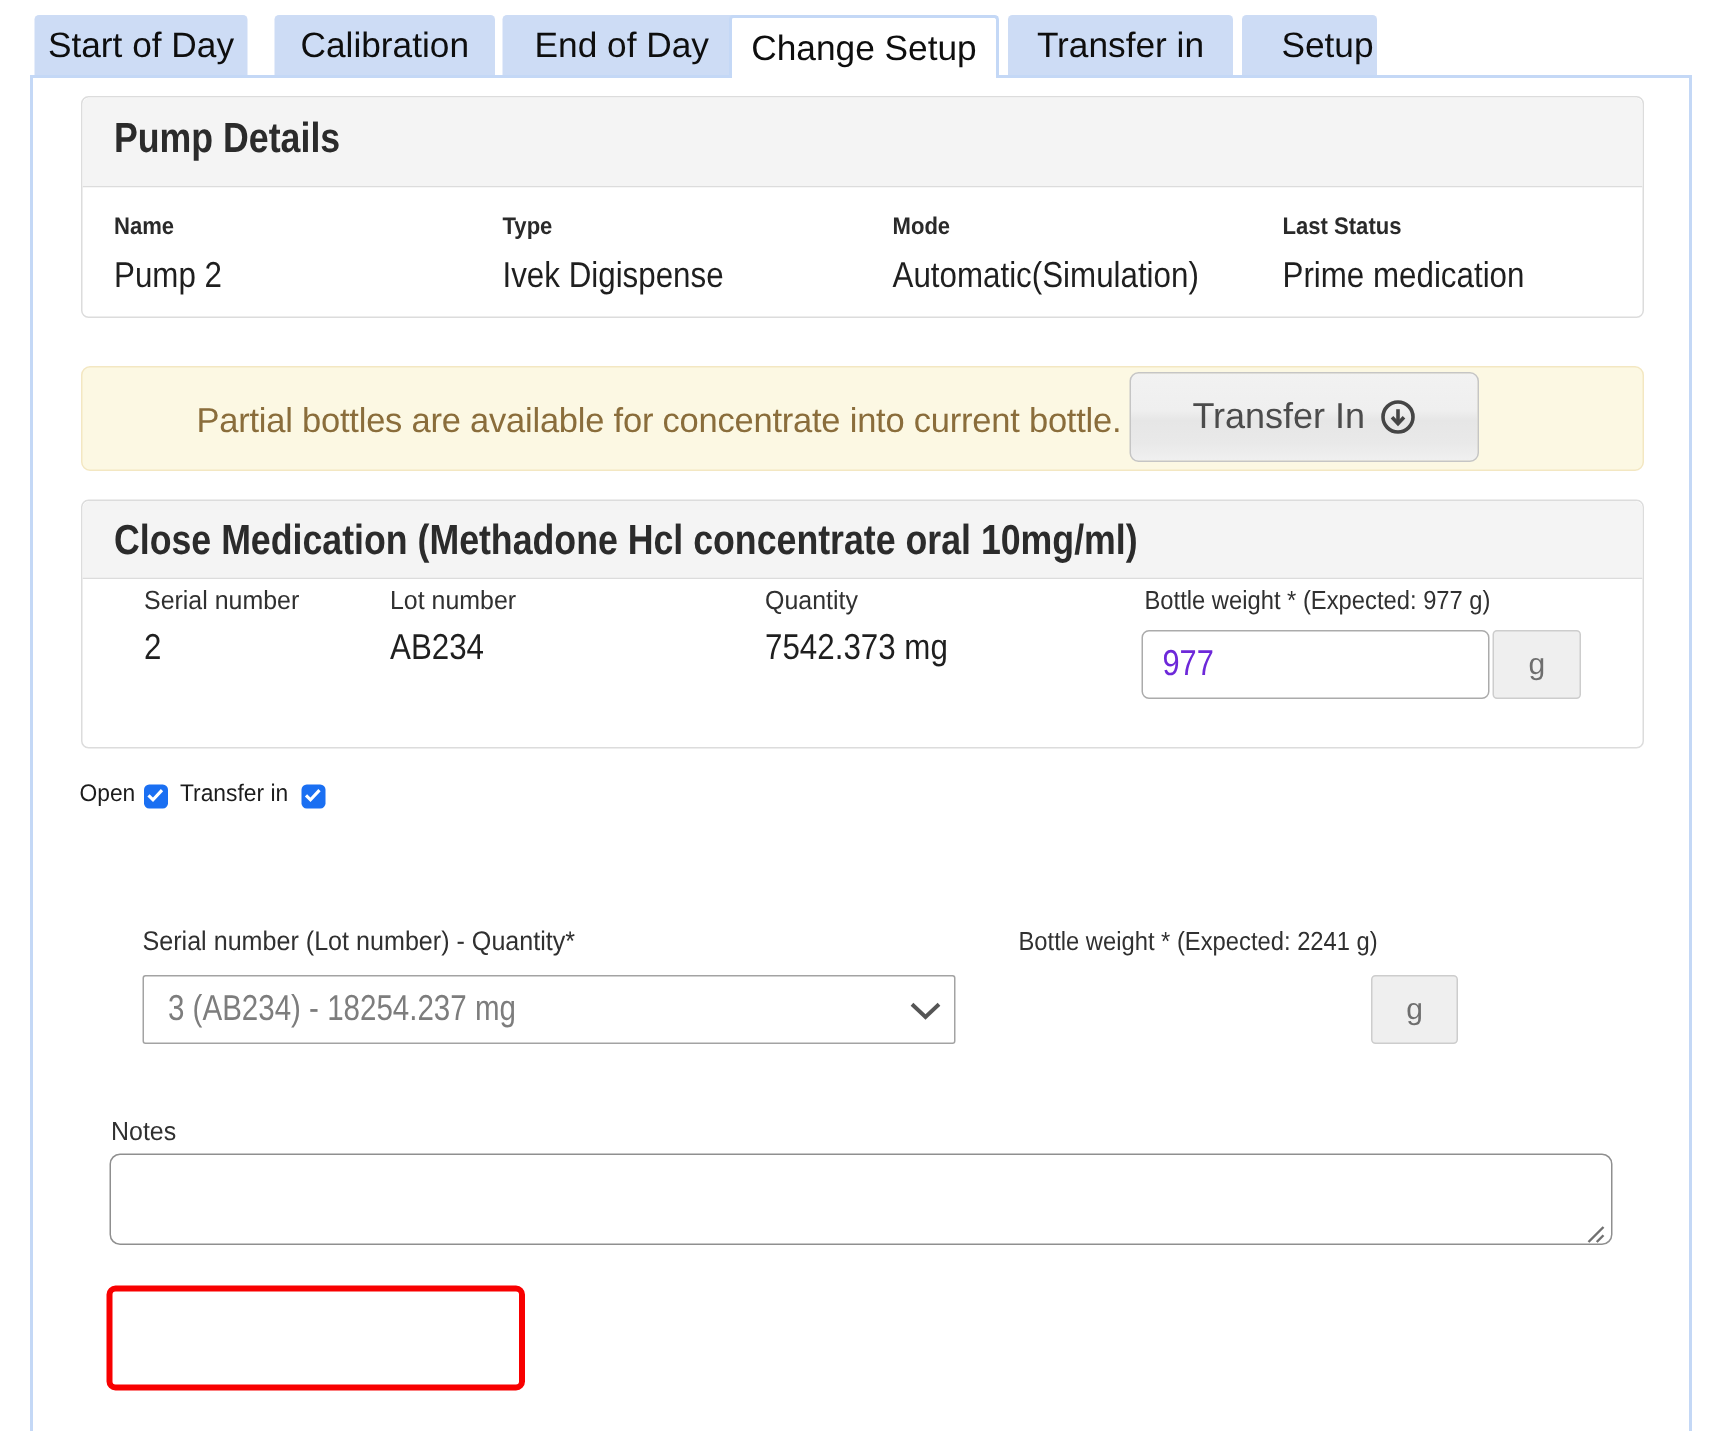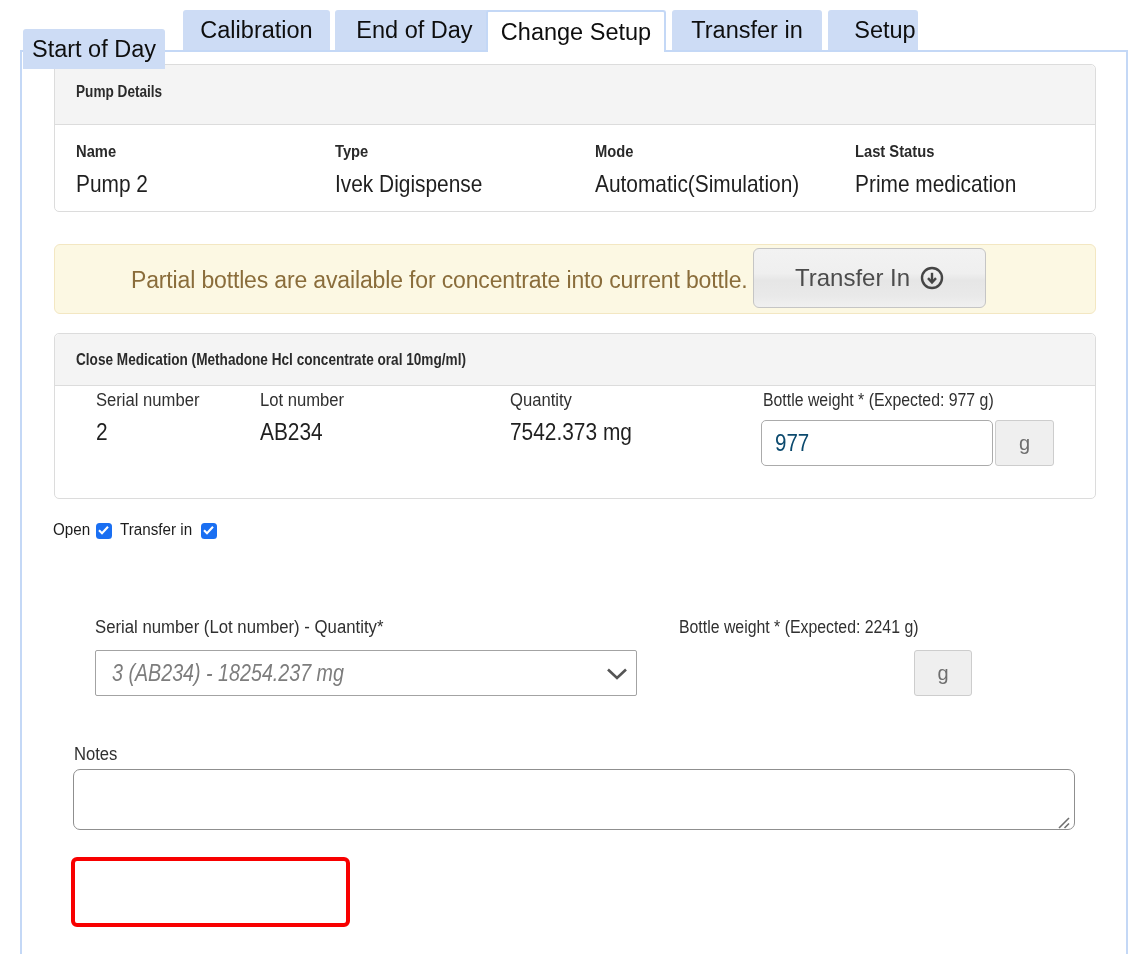--- a/index.html
+++ b/index.html
@@ -15,21 +15,21 @@
 
   
   #tab-panel { position:absolute; left:20px; top:50px; width:1108px; height:920px;
                border:2px solid #c4d8f6; border-bottom:none; background:#fff; z-index:1; }
 
   
   .panel { position:absolute; left:54px; width:1042px; background:#fff;
            border:1px solid #dcdcdc; border-radius:5px; z-index:2; }
   .panel-heading { background:#f4f4f4; border-bottom:1px solid #dcdcdc; border-radius:5px 5px 0 0;
                    display:flex; align-items:center; padding-left:21px;
-                   font-size:16px; font-weight:bold; color:#2b2b2b; }
+                   font-size:28px; font-weight:bold; color:#2b2b2b; }
   .panel-heading span { display:inline-block; transform:scaleX(0.85); transform-origin:0 50%; white-space:nowrap; }
 
   .flabel  { position:absolute; font-size:17.5px; color:#303030; line-height:20px; white-space:nowrap;
              z-index:3; transform:scaleX(0.95); transform-origin:0 50%; }
   .flabel.bold { font-size:16px; font-weight:bold; color:#2a2a2a; transform:scaleX(0.92); }
   .flabel.wide { font-size:18px; transform:scaleX(0.93); }
   .flabel.bw { transform:scaleX(0.905); }
   .fvalue  { position:absolute; font-size:24px; color:#1f1f1f; line-height:28px; white-space:nowrap;
              z-index:3; transform:scaleX(0.87); transform-origin:0 50%; }
 
@@ -41,21 +41,21 @@
 
   .gbtn { position:absolute; border:1px solid #c5c5c5; border-radius:6px;
           background:linear-gradient(to bottom,#f2f2f2 0%,#efefef 42%,#e6e6e6 54%,#e9e9e9 80%,#f0f0f0 100%);
           display:flex; align-items:center; justify-content:center;
           font-size:24px; color:#4c4c4c; cursor:pointer; white-space:nowrap; }
   #transfer-in-button { left:753px; top:248px; width:233px; height:60px; gap:10px; z-index:3; }
   #sign-submit-button { left:79px; top:865px; width:262px; height:54px; color:#555; z-index:3; }
 
   
   .tbox { position:absolute; background:#fff; border:1px solid #ababab; border-radius:5px; z-index:3;
-          font-size:24px; color:#0c4a6e; display:flex; align-items:center; padding-left:13px; }
+          font-size:24px; color:#6d28d9; display:flex; align-items:center; padding-left:13px; }
   .tbox span { display:inline-block; transform:scaleX(0.855); transform-origin:0 50%; }
   .addon { position:absolute; background:#efefef; border:1px solid #cdcdcd; border-radius:3px; z-index:3;
            display:flex; align-items:center; justify-content:center; font-size:20px; color:#6e6e6e; }
   .selbox { position:absolute; background:#fff; border:1px solid #a3a3a3; border-radius:2px; z-index:3;
             font-size:24px; color:#7d7d7d; display:flex; align-items:center; padding-left:16px; cursor:pointer; }
   .selbox span { display:inline-block; transform:scaleX(0.82); transform-origin:0 50%; white-space:nowrap; }
   .selbox svg { position:absolute; right:8px; top:17px; }
 
   
   .cb-label { position:absolute; font-size:16px; color:#1c1c1c; line-height:20px; white-space:nowrap;
@@ -72,21 +72,21 @@
 
   
   #annotation-box { position:absolute; left:71px; top:857px; width:279px; height:70px;
                     border:4.5px solid #f80000; border-radius:6px; z-index:6; pointer-events:none; }
 </style>
 </head>
 <body>
 
 <div id="stage">
 
-  <div class="tab" style="left:23px;width:142px;margin-top:19px;">Start of Day</div>
+  <div class="tab" style="left:23px;width:142px;">Start of Day</div>
   <div class="tab" style="left:183px;width:147px;">Calibration</div>
   <div class="tab" style="left:335px;width:159px;">End of Day</div>
   <div class="tab active" style="left:486px;width:180px;">Change Setup</div>
   <div class="tab" style="left:672px;width:150px;">Transfer in</div>
   <div class="tab" style="left:828px;width:90px;padding-left:24px;">Setup</div>
 
   <div id="tab-panel"></div>
 
   <div class="panel" style="top:64px;height:148px;">
     <div class="panel-heading" style="height:60px;">
@@ -141,21 +141,21 @@
       </svg>
   </div>
   <div class="cb-label" style="left:120px;top:520px;">Transfer in</div>
   <div class="checkbox" style="left:201px;top:523px;" role="checkbox" aria-checked="true">
     <svg width="11" height="9" viewBox="0 0 11 9">
         <path d="M1 4.2 L4 7.2 L10 0.8" stroke="#fff" stroke-width="2.1" fill="none"></path>
       </svg>
   </div>
 
   <div class="flabel wide" style="left:95px;top:617px;">Serial number (Lot number) - Quantity*</div>
-  <div class="selbox" style="left:95px;top:650px;width:542px;height:46px;font-style:italic;">
+  <div class="selbox" style="left:95px;top:650px;width:542px;height:46px;">
     <span>3 (AB234) - 18254.237 mg</span>
     <svg width="22" height="12" viewBox="0 0 22 12">
         <path d="M2 1.5 L11 10 L20 1.5" stroke="#555" stroke-width="2.6" fill="none"></path>
       </svg>
   </div>
   <div class="flabel bw" style="left:679px;top:617px;">Bottle weight * (Expected: 2241 g)</div>
   <div class="addon" style="left:914px;top:650px;width:58px;height:46px;">
     <span>g</span>
   </div>
 

